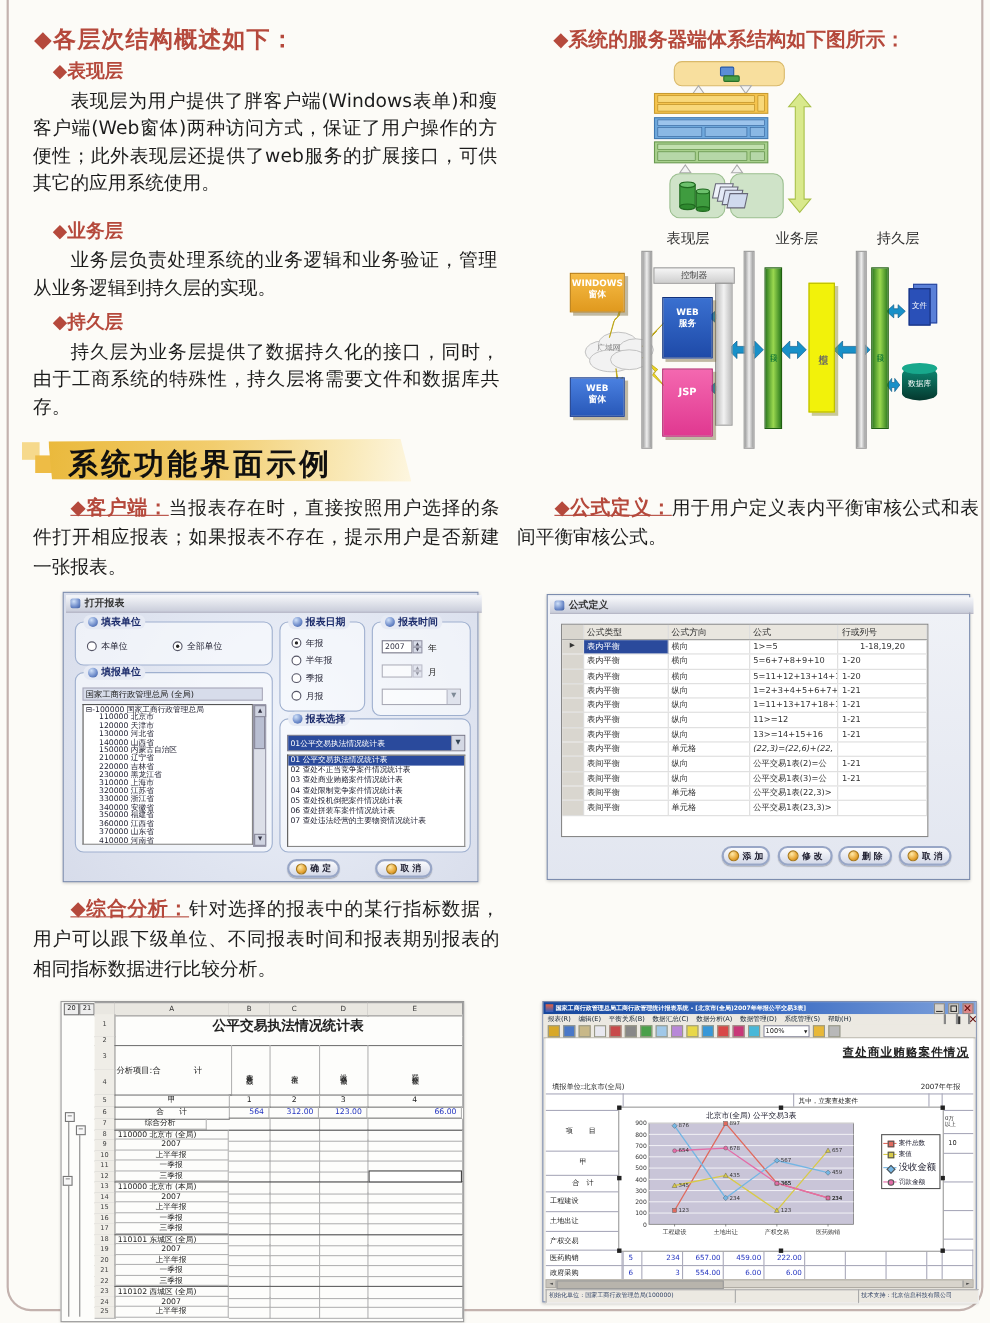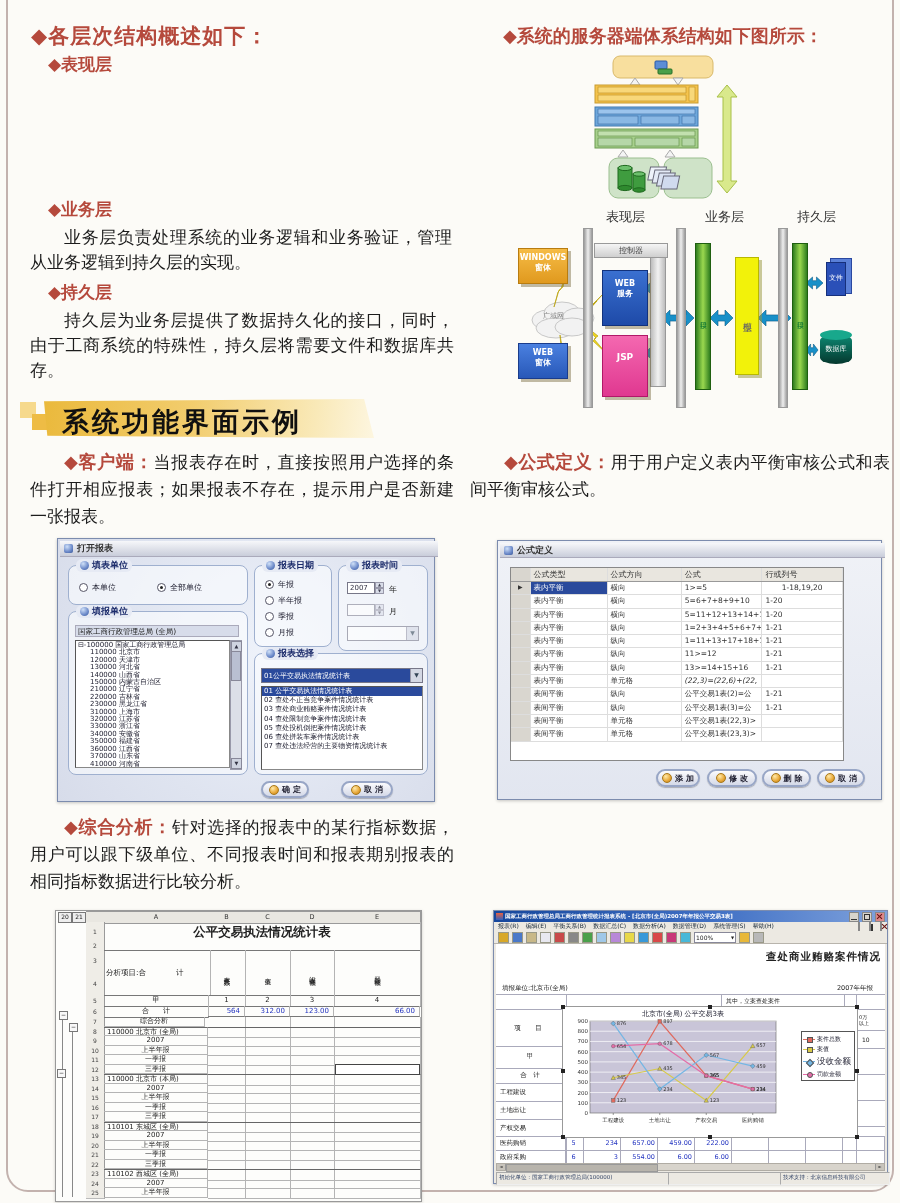--- a/index.html
+++ b/index.html
@@ -1,19 +1,19 @@
 <!DOCTYPE html>
 <html><head>
 <meta charset="utf-8">
 <style>
   html,body{margin:0;padding:0;background:#fff;}
   #page{position:relative;width:900px;height:1203px;background:#fcfbf7;overflow:hidden;
         font-family:"DejaVu Sans",sans-serif;color:#222;}
   .abs{position:absolute;}
-  .b{font-weight:bold;}
+  .b{font-weight:bold;text-decoration:underline;}
   .red{color:#b5493c;}
   .h1{font-size:21px;font-weight:bold;color:#b5493c;letter-spacing:1px;}
   .h2{font-size:18px;font-weight:bold;color:#b5493c;}
   .sub{font-size:17px;font-weight:bold;color:#b5493c;}
   .para{font-size:17px;line-height:25px;color:#1c1c1c;text-align:justify;text-indent:2em;}
   .para2{font-size:17px;line-height:27px;color:#1c1c1c;text-align:justify;text-indent:2em;}
   .frame{border:2px solid #c3b2ae;border-radius:22px;}
   
   .ribbon{background:linear-gradient(97deg,#eab93c 0%,#f2cd6e 45%,#f9e9b8 82%,#fdf6e0 100%);
           clip-path:polygon(0 6%,97% 0,100% 100%,1% 94%);}
@@ -78,20 +78,21 @@
   .lbl2{white-space:pre-line;text-align:center;color:#fff;font-weight:bold;line-height:1.3;}
 </style>
 </head>
 <body>
 
 <div id="page">
   <div class="abs frame" style="left:6px;top:-40px;width:884px;height:1228px;"></div>
 
   <div class="abs h1" style="left:31px;top:22px;width:420px;">◆各层次结构概述如下：</div>
   <div class="abs sub" style="left:48px;top:53px;">◆表现层</div>
+  <div class="abs para" style="left:30px;top:80px;width:422px;">表现层为用户提供了胖客户端(Windows表单)和瘦客户端(Web窗体)两种访问方式，保证了用户操作的方便性；此外表现层还提供了web服务的扩展接口，可供其它的应用系统使用。</div>
   <div class="abs sub" style="left:48px;top:198px;">◆业务层</div>
   <div class="abs para" style="left:30px;top:225px;width:422px;">业务层负责处理系统的业务逻辑和业务验证，管理从业务逻辑到持久层的实现。</div>
   <div class="abs sub" style="left:48px;top:281px;">◆持久层</div>
   <div class="abs h2" style="left:503px;top:24px;width:385px;">◆系统的服务器端体系结构如下图所示：</div>
 
   <div class="abs para" style="left:30px;top:308px;width:424px;">持久层为业务层提供了数据持久化的接口，同时，由于工商系统的特殊性，持久层将需要文件和数据库共存。</div>
 
   <svg class="abs" style="left:585px;top:52px;" width="170" height="150" viewBox="0 0 170 150">
     <rect x="28" y="4" width="100" height="22" rx="7" fill="#f8df9e" stroke="#d9b96a"></rect>
     <rect x="70" y="9" width="12" height="8" rx="1" fill="#5b8dd6" stroke="#2a5aa8"></rect>
@@ -497,21 +498,21 @@
       <div class="cell" style="left: 48px; top: 84px; width: 104px; height: 11px; text-align: center; line-height: 11px; border-bottom: 1px solid rgb(119, 119, 119);">甲</div>
       <div class="cell" style="left: 152px; top: 84px; width: 37px; height: 11px; text-align: center; line-height: 11px; border-bottom: 1px solid rgb(119, 119, 119);">1</div>
       <div class="cell" style="left: 189px; top: 84px; width: 45px; height: 11px; text-align: center; line-height: 11px; border-bottom: 1px solid rgb(119, 119, 119);">2</div>
       <div class="cell" style="left: 234px; top: 84px; width: 44px; height: 11px; text-align: center; line-height: 11px; border-bottom: 1px solid rgb(119, 119, 119);">3</div>
       <div class="cell" style="left: 278px; top: 84px; width: 86px; height: 11px; text-align: center; line-height: 11px; border-bottom: 1px solid rgb(119, 119, 119);">4</div>
       <div class="cell" style="left: 48px; top: 95px; width: 104px; height: 11px; text-align: center; line-height: 11px; border-bottom: 1px solid rgb(119, 119, 119);">合　　计</div>
       <div class="cell blue" style="left: 152px; top: 95px; width: 37px; height: 11px; text-align: right; line-height: 11px; padding-right: 4px; box-sizing: border-box; border-bottom: 1px solid rgb(119, 119, 119);">564</div>
       <div class="cell blue" style="left: 189px; top: 95px; width: 45px; height: 11px; text-align: right; line-height: 11px; padding-right: 4px; box-sizing: border-box; border-bottom: 1px solid rgb(119, 119, 119);">312.00</div>
       <div class="cell blue" style="left: 234px; top: 95px; width: 44px; height: 11px; text-align: right; line-height: 11px; padding-right: 4px; box-sizing: border-box; border-bottom: 1px solid rgb(119, 119, 119);">123.00</div>
       <div class="cell blue" style="left: 278px; top: 95px; width: 86px; height: 11px; text-align: right; line-height: 11px; padding-right: 4px; box-sizing: border-box; border-bottom: 1px solid rgb(119, 119, 119);">66.00</div>
-      <div class="cell" style="left: 48px; top: 106px; width: 101px; height: 9.5px; line-height: 9.5px; text-align: center; padding-left: 0px; box-sizing: border-box;">综合分析</div>
+      <div class="cell" style="left: 48px; top: 106px; width: 84px; height: 9.5px; line-height: 9.5px; text-align: center; padding-left: 0px; box-sizing: border-box;">综合分析</div>
       <div class="cell" style="left: 152px; top: 106px; width: 37px; height: 9.5px;"></div>
       <div class="cell" style="left: 189px; top: 106px; width: 45px; height: 9.5px;"></div>
       <div class="cell" style="left: 234px; top: 106px; width: 44px; height: 9.5px;"></div>
       <div class="cell" style="left: 278px; top: 106px; width: 86px; height: 9.5px;"></div>
       <div class="cell" style="left: 48px; top: 115.5px; width: 104px; height: 9.5px; line-height: 9.5px; text-align: left; padding-left: 3px; box-sizing: border-box; border-top: 1px solid rgb(102, 102, 102);">110000 北京市 (全局)</div>
       <div class="cell" style="left: 152px; top: 115.5px; width: 37px; height: 9.5px; border-top: 1px solid rgb(102, 102, 102);"></div>
       <div class="cell" style="left: 189px; top: 115.5px; width: 45px; height: 9.5px; border-top: 1px solid rgb(102, 102, 102);"></div>
       <div class="cell" style="left: 234px; top: 115.5px; width: 44px; height: 9.5px; border-top: 1px solid rgb(102, 102, 102);"></div>
       <div class="cell" style="left: 278px; top: 115.5px; width: 86px; height: 9.5px; border-top: 1px solid rgb(102, 102, 102);"></div>
       <div class="cell" style="left: 48px; top: 125px; width: 104px; height: 9.5px; line-height: 9.5px; text-align: center; padding-left: 0px; box-sizing: border-box;">2007</div>

